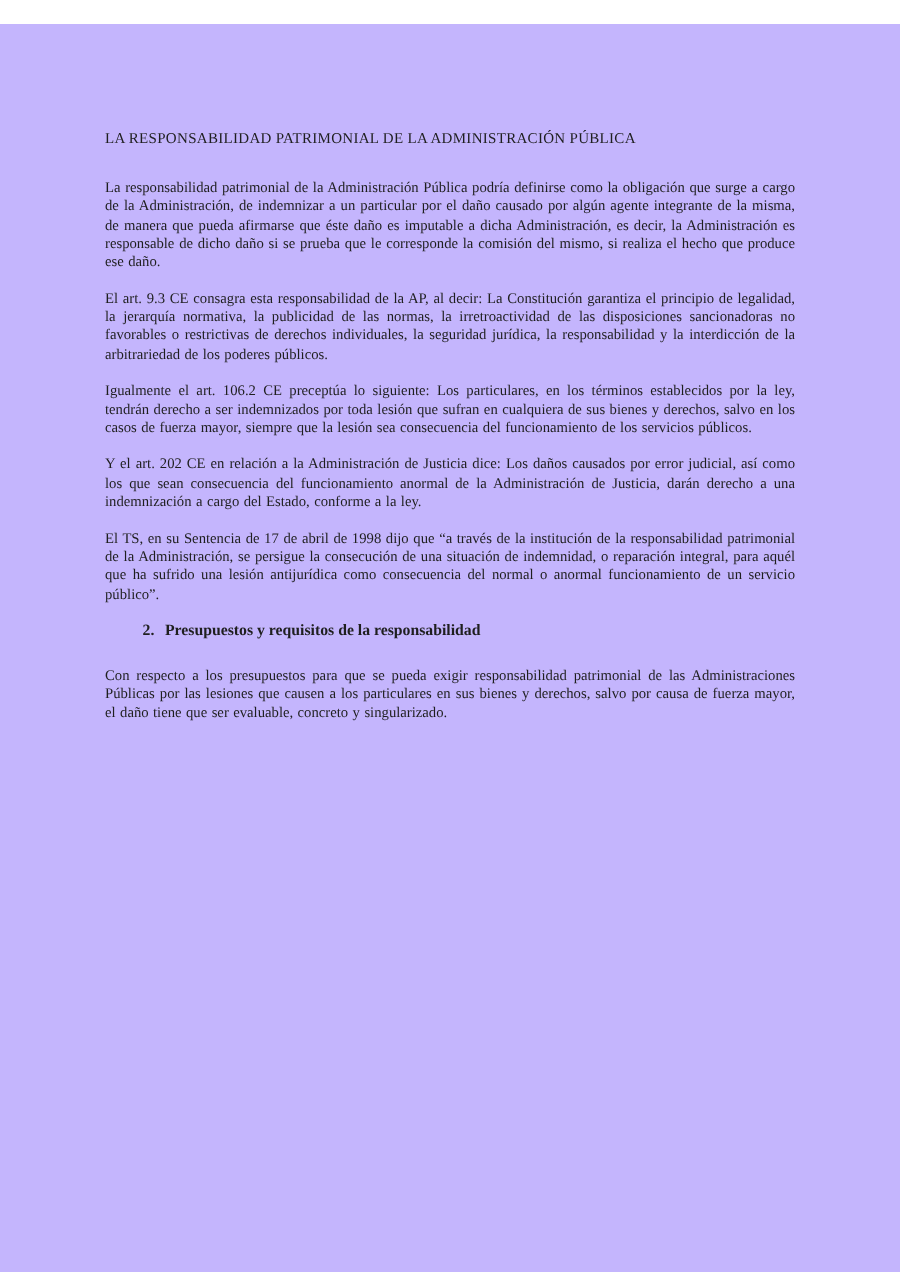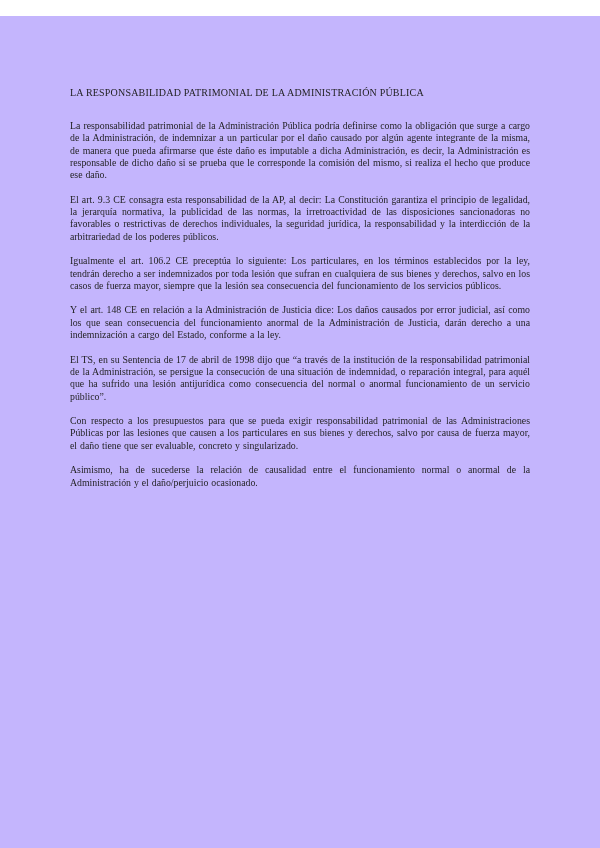--- a/index.html
+++ b/index.html
@@ -49,22 +49,24 @@
 <body>
 
 <div class="page">
 
   <h1 class="doc-title">LA RESPONSABILIDAD PATRIMONIAL DE LA ADMINISTRACIÓN PÚBLICA</h1>
 
   <div>
     <p class="para">La responsabilidad patrimonial de la Administración Pública podría definirse como la obligación que surge a cargo de la Administración, de indemnizar a un particular por el daño causado por algún agente integrante de la misma, de manera que pueda afirmarse que éste daño es imputable a dicha Administración, es decir, la Administración es responsable de dicho daño si se prueba que le corresponde la comisión del mismo, si realiza el hecho que produce ese daño.</p>
     <p class="para">El art. 9.3 CE consagra esta responsabilidad de la AP, al decir: La Constitución garantiza el principio de legalidad, la jerarquía normativa, la publicidad de las normas, la irretroactividad de las disposiciones sancionadoras no favorables o restrictivas de derechos individuales, la seguridad jurídica, la responsabilidad y la interdicción de la arbitrariedad de los poderes públicos.</p>
     <p class="para">Igualmente el art. 106.2 CE preceptúa lo siguiente: Los particulares, en los términos establecidos por la ley, tendrán derecho a ser indemnizados por toda lesión que sufran en cualquiera de sus bienes y derechos, salvo en los casos de fuerza mayor, siempre que la lesión sea consecuencia del funcionamiento de los servicios públicos.</p>
-    <p class="para">Y el art. 148 CE en relación a la Administración de Justicia dice: Los daños causados por error judicial, así como los que sean consecuencia del funcionamiento anormal de la Administración de Justicia, darán derecho a una indemnización a cargo del Estado, conforme a la ley.</p>
+    <p class="para">Y el art. 202 CE en relación a la Administración de Justicia dice: Los daños causados por error judicial, así como los que sean consecuencia del funcionamiento anormal de la Administración de Justicia, darán derecho a una indemnización a cargo del Estado, conforme a la ley.</p>
     <p class="para">El TS, en su Sentencia de 17 de abril de 1998 dijo que “a través de la institución de la responsabilidad patrimonial de la Administración, se persigue la consecución de una situación de indemnidad, o reparación integral, para aquél que ha sufrido una lesión antijurídica como consecuencia del normal o anormal funcionamiento de un servicio público”.</p>
   </div>
 
   <div>
+    <h2 class="section-heading">
+      <span class="h-num">2.</span><span>Presupuestos y requisitos de la responsabilidad</span>
+    </h2>
     <p class="para">Con respecto a los presupuestos para que se pueda exigir responsabilidad patrimonial de las Administraciones Públicas por las lesiones que causen a los particulares en sus bienes y derechos, salvo por causa de fuerza mayor, el daño tiene que ser evaluable, concreto y singularizado.</p>
-    <p class="para">Asimismo, ha de sucederse la relación de causalidad entre el funcionamiento normal o anormal de la Administración y el daño/perjuicio ocasionado.</p>
   </div>
 
 </div>
 
 </body></html>

